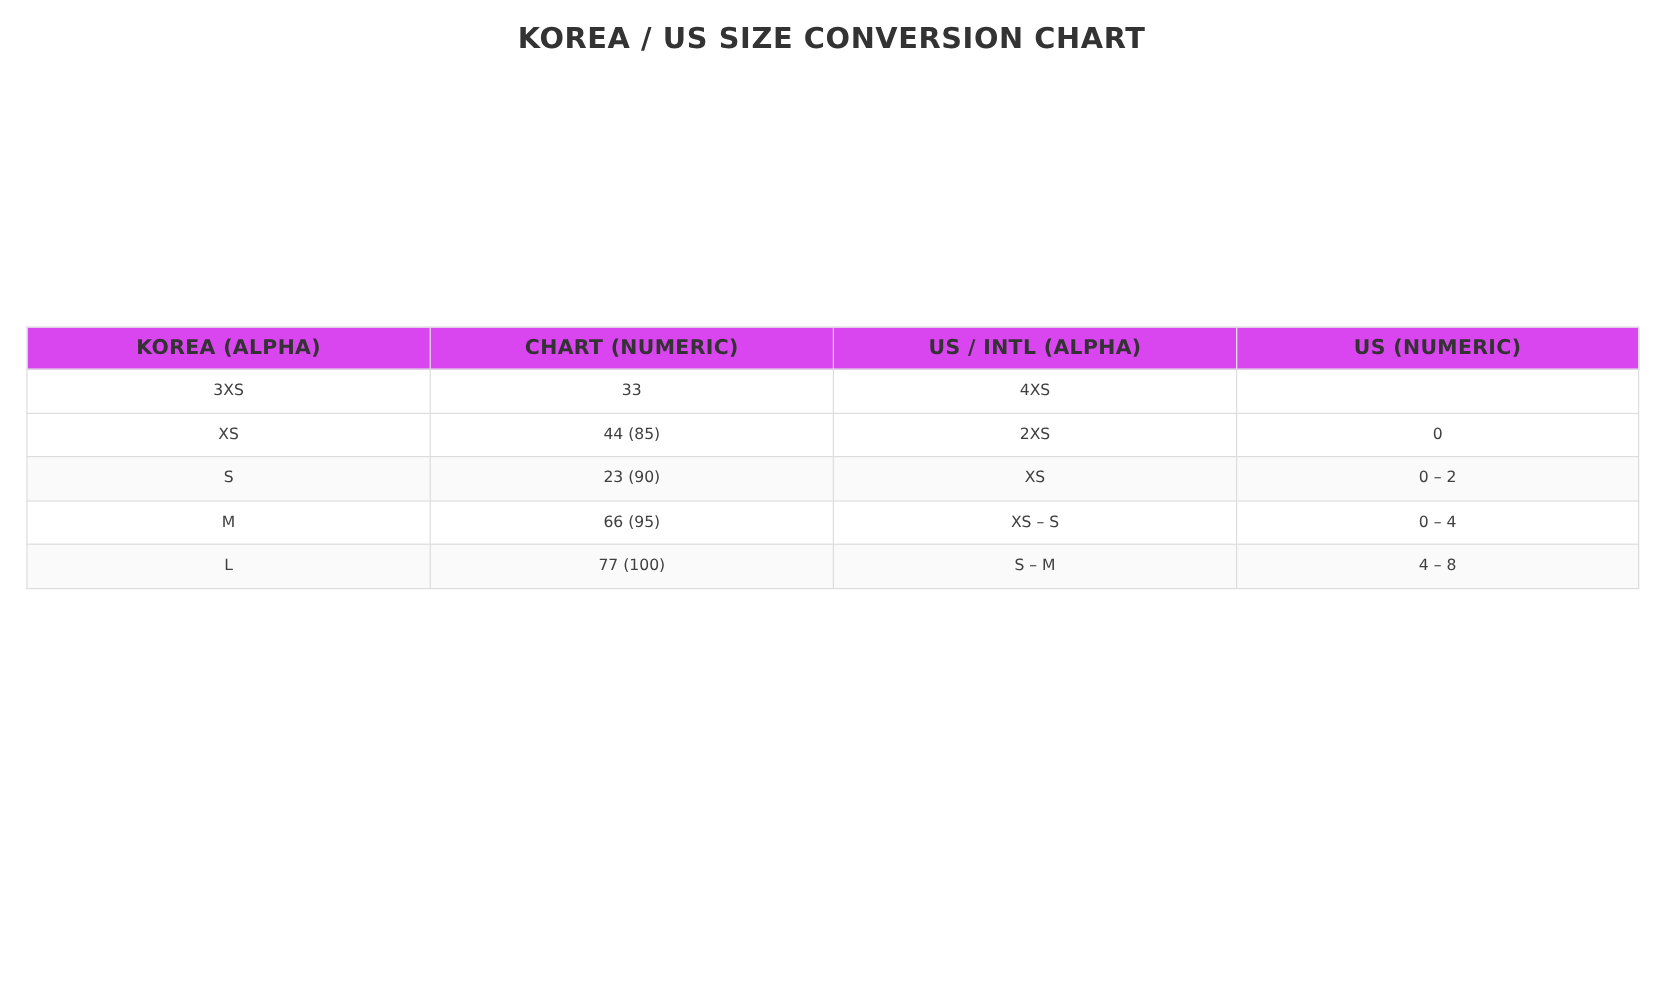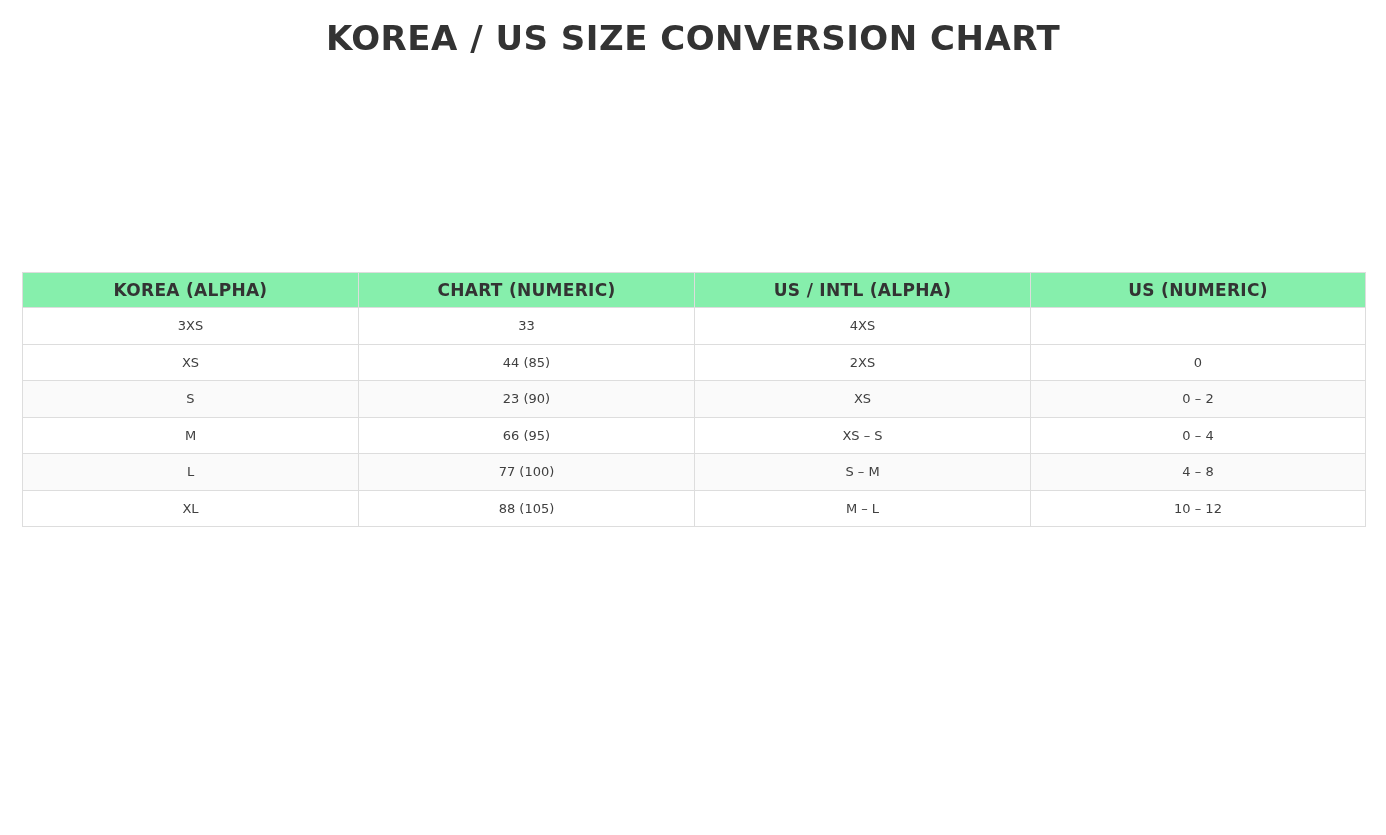--- a/index.html
+++ b/index.html
@@ -19,21 +19,21 @@
     width: 1386px;
     height: 835px;
     box-sizing: border-box;
   }
   .title {
     position: absolute;
     top: 18px;
     left: 0;
     width: 1386px;
     text-align: center;
-    font-size: 34px;
+    font-size: 24px;
     font-weight: bold;
     letter-spacing: 0.5px;
     color: #333333;
   }
   .table-wrap {
     position: absolute;
     top: 272px;
     left: 22px;
     width: 1343px;
   }
@@ -45,21 +45,21 @@
   table.size-table col.c0 { width: 336px; }
   table.size-table col.c1 { width: 336px; }
   table.size-table col.c2 { width: 336px; }
   table.size-table col.c3 { width: 335px; }
   table.size-table th {
     height: 34px;
     font-size: 17px;
     font-weight: bold;
     color: #333333;
     text-align: center;
-    background: #86efac;
+    background: #d946ef;
     border: 1px solid #dddddd;
     letter-spacing: 0.3px;
     padding: 0;
   }
   table.size-table td {
     height: 35.5px;
     font-size: 13px;
     color: #404040;
     text-align: center;
     border: 1px solid #dddddd;
@@ -117,23 +117,17 @@
           <td>66 (95)</td>
           <td>XS – S</td>
           <td>0 – 4</td>
         </tr>
         <tr class="alt">
           <td>L</td>
           <td>77 (100)</td>
           <td>S – M</td>
           <td>4 – 8</td>
         </tr>
-        <tr>
-          <td>XL</td>
-          <td>88 (105)</td>
-          <td>M – L</td>
-          <td>10 – 12</td>
-        </tr>
       </tbody>
     </table>
   </div>
 
 </div>
 
 </body></html>

